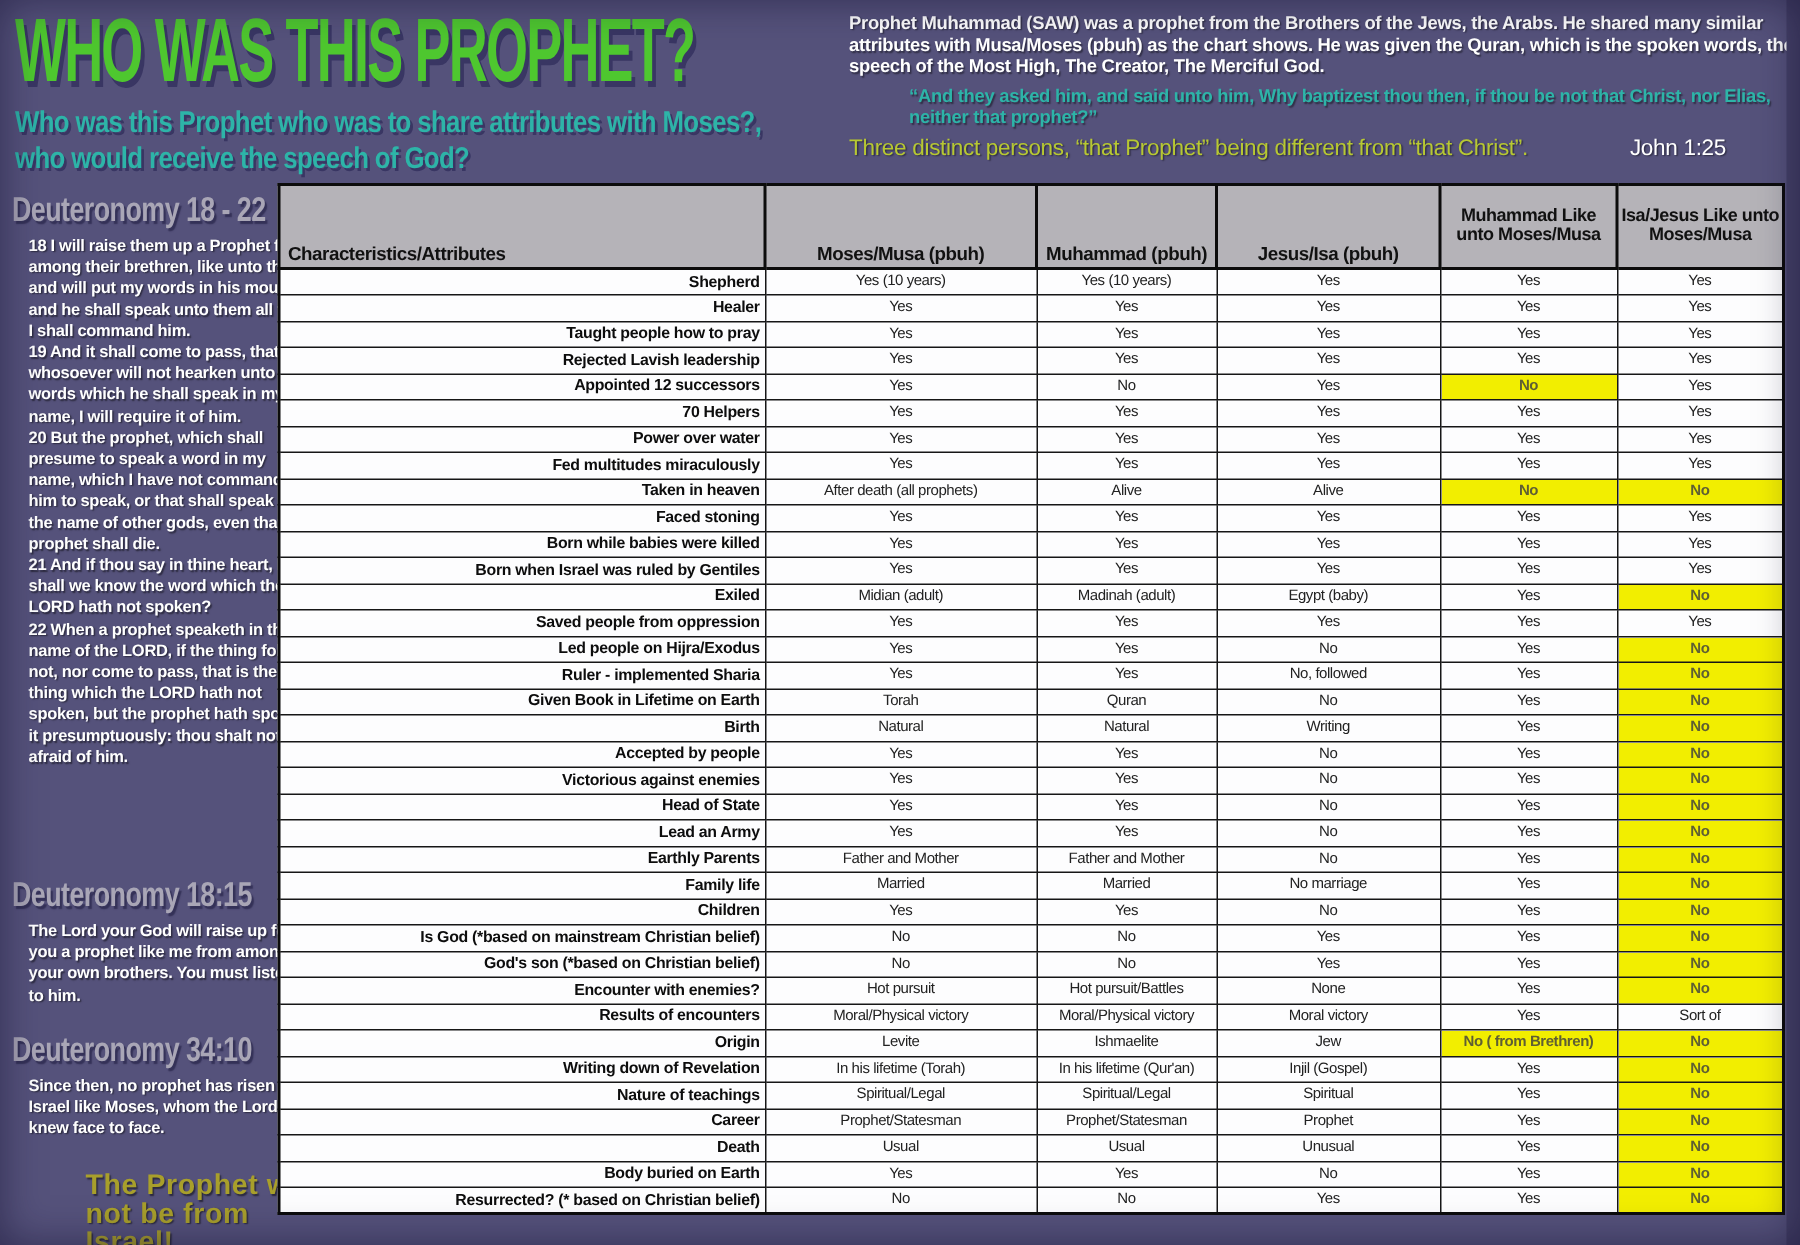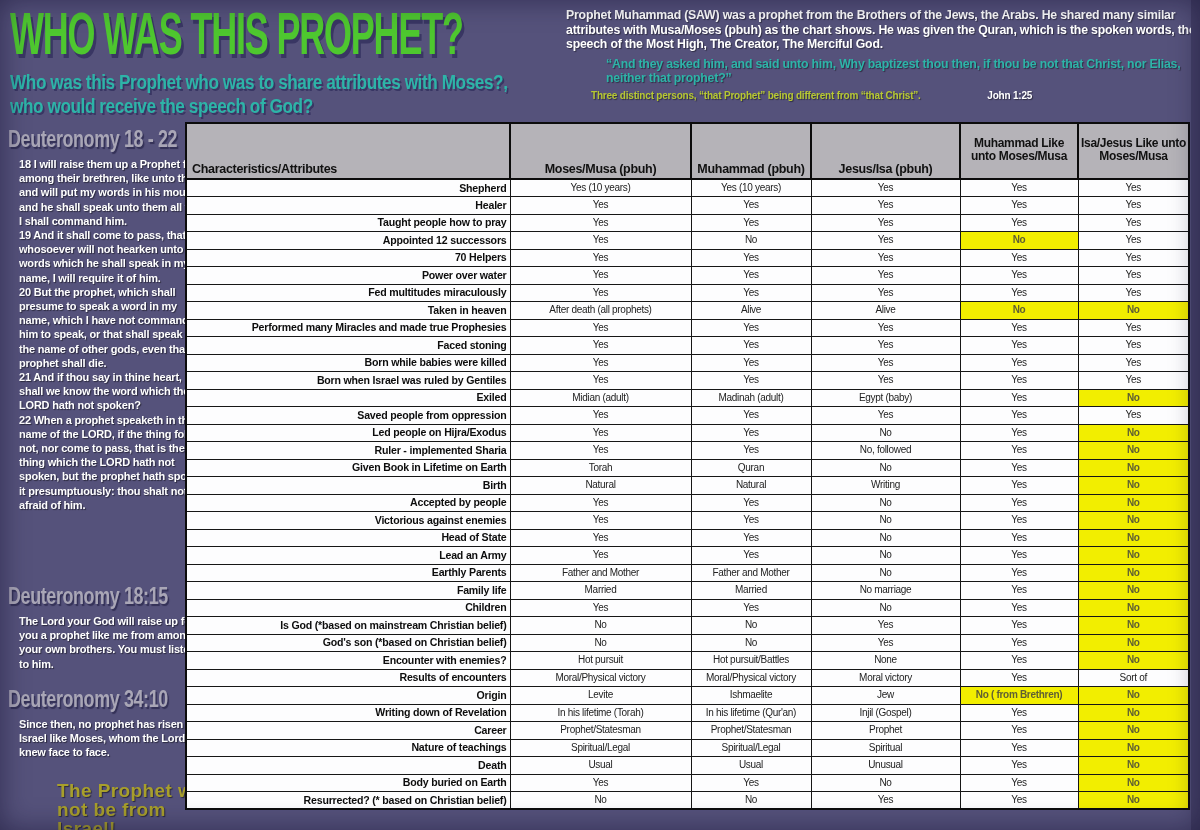--- a/index.html
+++ b/index.html
@@ -22,21 +22,21 @@
   .page-subtitle{
     margin-top:6px;font-weight:900;font-size:20px;line-height:1.22;color:var(--teal,#2db4a8);
     letter-spacing:-.5px;transform:scaleX(.86);transform-origin:left top;white-space:nowrap;
     text-shadow:2px 2px 0 #393663;
   }
 
   
   .intro-block{position:absolute;left:566px;top:8px;width:630px;z-index:2;}
   .intro-text{color:#ffffff;font-weight:bold;font-size:12.3px;line-height:14.6px;letter-spacing:-.2px;text-shadow:1px 1px 1px rgba(0,0,0,.45);}
   .bible-quote{margin-top:5px;color:var(--teal,#2db4a8);font-weight:bold;font-size:12.3px;line-height:14.6px;letter-spacing:-.2px;text-shadow:1px 1px 1px rgba(0,0,0,.45);margin-left:40px;}
-  .quote-row{margin-top:4px;font-weight:bold;font-size:10px;letter-spacing:-.2px;text-shadow:1px 1px 1px rgba(0,0,0,.45);margin-left:25px;}
+  .quote-row{margin-top:4px;font-weight:normal;font-size:15px;letter-spacing:-.2px;text-shadow:1px 1px 1px rgba(0,0,0,.45);}
   .quote-row .persons{color:var(--quote-green,#b7c832);}
   .quote-row .verse-ref{color:#ffffff;margin-left:64px;}
 
   
   .side-heading{
     position:absolute;left:8px;width:230px;font-weight:900;font-size:23px;letter-spacing:-.5px;
     color:var(--sidebar-heading,#a9a6b6);white-space:nowrap;
     transform:scaleX(.78);transform-origin:left top;
     text-shadow:2px 2px 1px #343157;
   }
@@ -160,20 +160,28 @@
           </tr>
           <tr>
             <td class="attr">Taught people how to pray</td>
             <td>Yes</td>
             <td>Yes</td>
             <td>Yes</td>
             <td>Yes</td>
             <td>Yes</td>
           </tr>
           <tr>
+            <td class="attr">Rejected Lavish leadership</td>
+            <td>Yes</td>
+            <td>Yes</td>
+            <td>Yes</td>
+            <td>Yes</td>
+            <td>Yes</td>
+          </tr>
+          <tr>
             <td class="attr">Appointed 12 successors</td>
             <td>Yes</td>
             <td>No</td>
             <td>Yes</td>
             <td class="hl">No</td>
             <td>Yes</td>
           </tr>
           <tr>
             <td class="attr">70 Helpers</td>
             <td>Yes</td>
@@ -198,28 +206,20 @@
             <td>Yes</td>
             <td>Yes</td>
           </tr>
           <tr>
             <td class="attr">Taken in heaven</td>
             <td>After death (all prophets)</td>
             <td>Alive</td>
             <td>Alive</td>
             <td class="hl">No</td>
             <td class="hl">No</td>
-          </tr>
-          <tr>
-            <td class="attr">Performed many Miracles and made true Prophesies</td>
-            <td>Yes</td>
-            <td>Yes</td>
-            <td>Yes</td>
-            <td>Yes</td>
-            <td>Yes</td>
           </tr>
           <tr>
             <td class="attr">Faced stoning</td>
             <td>Yes</td>
             <td>Yes</td>
             <td>Yes</td>
             <td>Yes</td>
             <td>Yes</td>
           </tr>
           <tr>
@@ -384,36 +384,36 @@
           </tr>
           <tr>
             <td class="attr">Writing down of Revelation</td>
             <td>In his lifetime (Torah)</td>
             <td>In his lifetime (Qur'an)</td>
             <td>Injil (Gospel)</td>
             <td>Yes</td>
             <td class="hl">No</td>
           </tr>
           <tr>
+            <td class="attr">Nature of teachings</td>
+            <td>Spiritual/Legal</td>
+            <td>Spiritual/Legal</td>
+            <td>Spiritual</td>
+            <td>Yes</td>
+            <td class="hl">No</td>
+          </tr>
+          <tr>
             <td class="attr">Career</td>
             <td>Prophet/Statesman</td>
             <td>Prophet/Statesman</td>
             <td>Prophet</td>
             <td>Yes</td>
             <td class="hl">No</td>
           </tr>
           <tr>
-            <td class="attr">Nature of teachings</td>
-            <td>Spiritual/Legal</td>
-            <td>Spiritual/Legal</td>
-            <td>Spiritual</td>
-            <td>Yes</td>
-            <td class="hl">No</td>
-          </tr>
-          <tr>
             <td class="attr">Death</td>
             <td>Usual</td>
             <td>Usual</td>
             <td>Unusual</td>
             <td>Yes</td>
             <td class="hl">No</td>
           </tr>
           <tr>
             <td class="attr">Body buried on Earth</td>
             <td>Yes</td>

